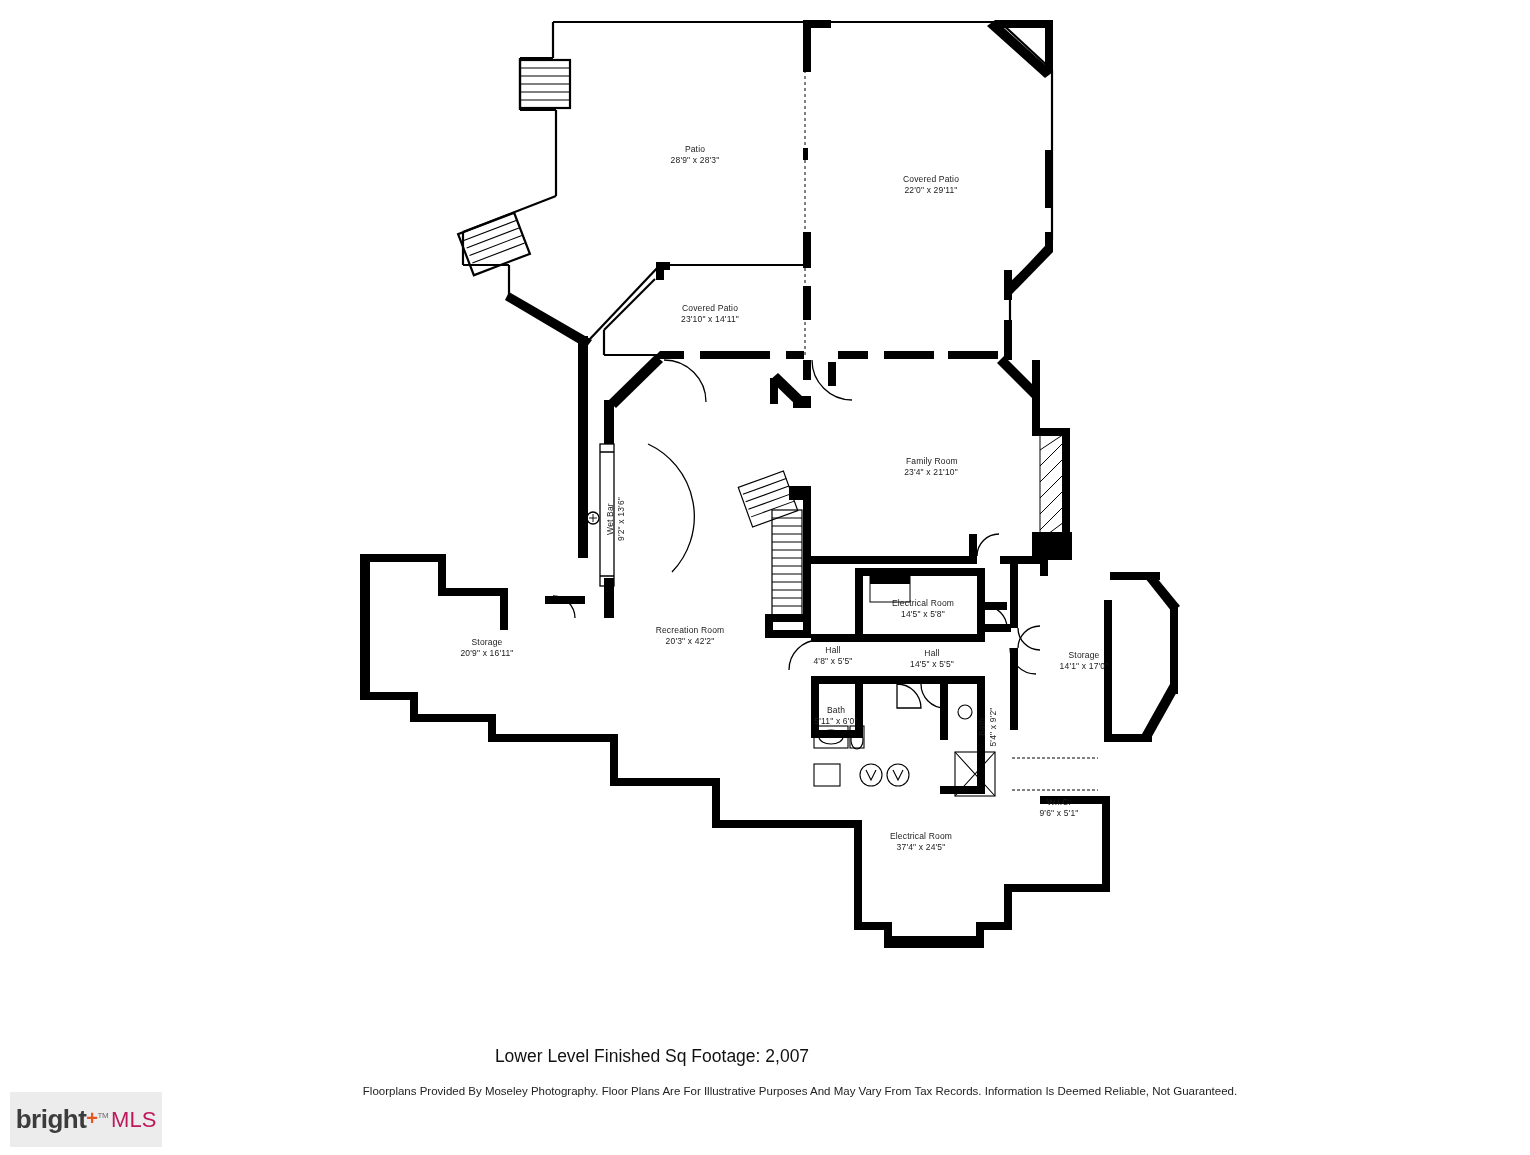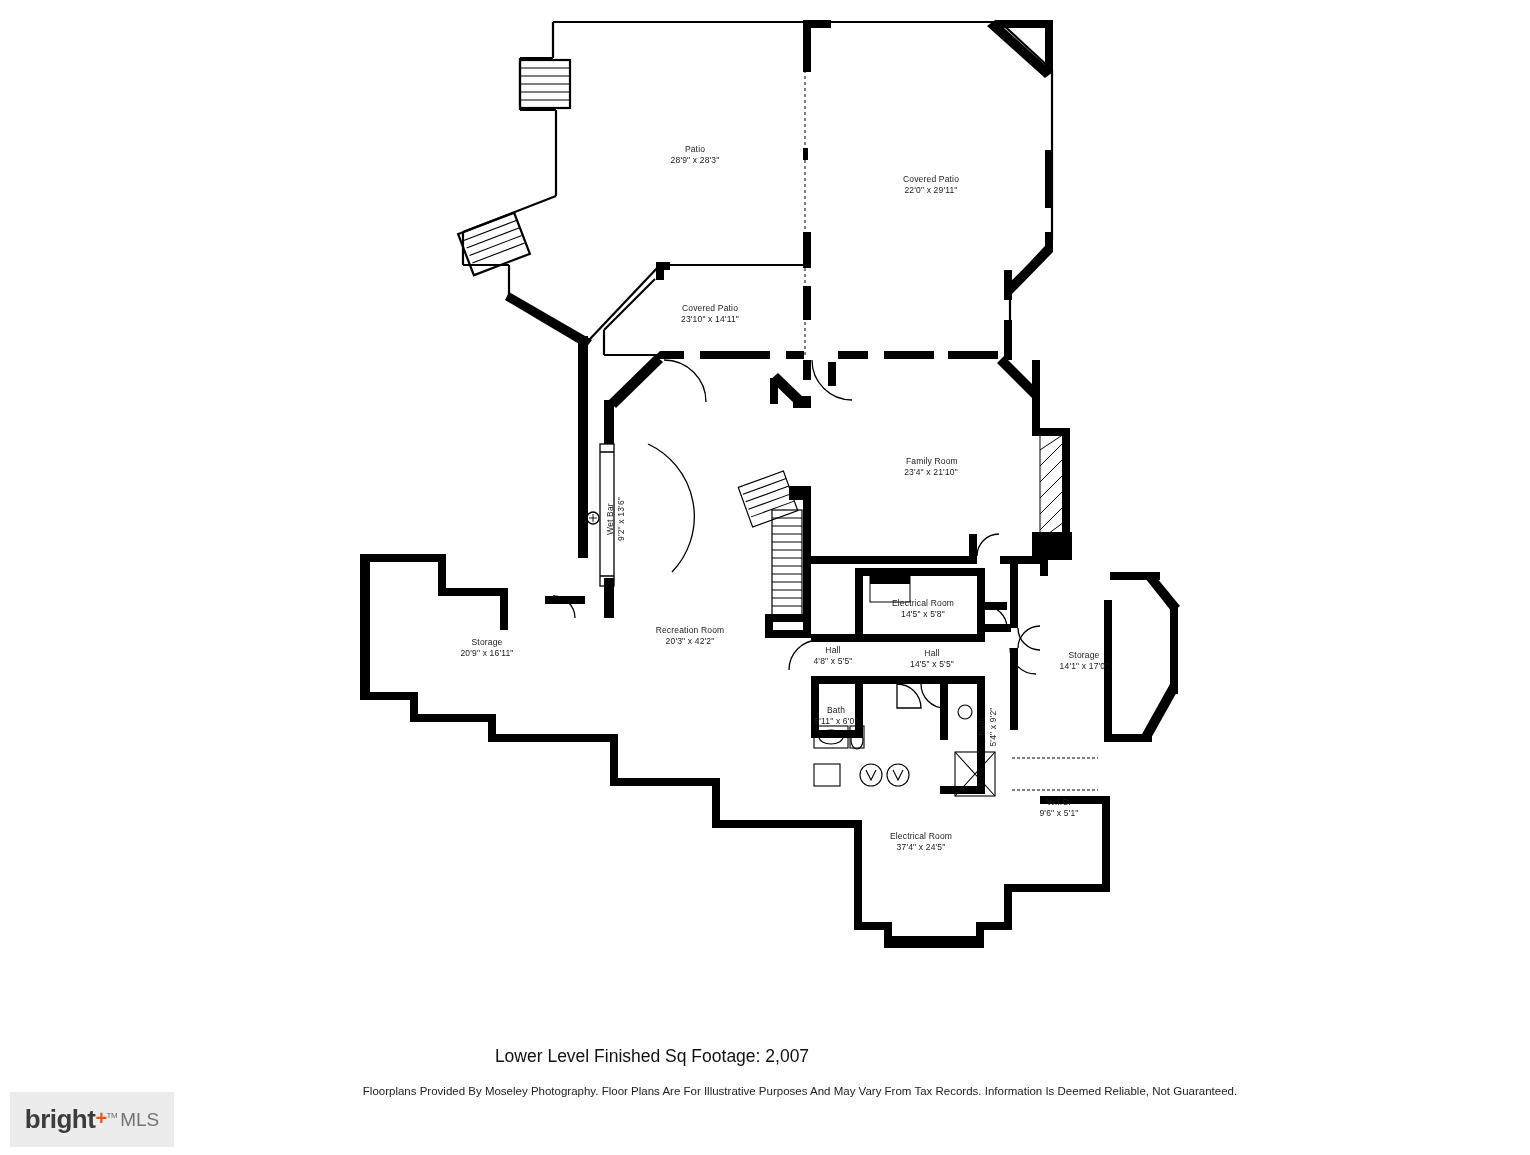--- a/index.html
+++ b/index.html
@@ -57,21 +57,21 @@
     text-align: center;
     font-size: 11.5px;
     color: #222;
     padding-left: 70px;
     box-sizing: border-box;
   }
   #logo {
     position: absolute;
     left: 10px;
     top: 1092px;
-    width: 164px;
+    width: 152px;
     height: 55px;
     background: #ececec;
     display: flex;
     align-items: center;
     justify-content: center;
   }
   #logo .lg-text {
     font-size: 26px;
     color: #3c3c3c;
     font-weight: 700;
@@ -82,22 +82,22 @@
     font-size: 20px;
     vertical-align: 3px;
   }
   #logo .lg-tm {
     font-size: 8px;
     vertical-align: 10px;
     color: #6a6a6a;
     font-weight: 400;
   }
   #logo .lg-mls {
-    font-size: 19px;
-    color: #737373;
+    font-size: 22px;
+    color: #be185d;
     font-weight: 400;
     margin-left: 3px;
   }
 </style>
 </head>
 <body>
 
 <div id="plan-wrap">
   <svg class="plan" viewBox="0 0 1530 1030">
     <g fill="#000" stroke="none">

